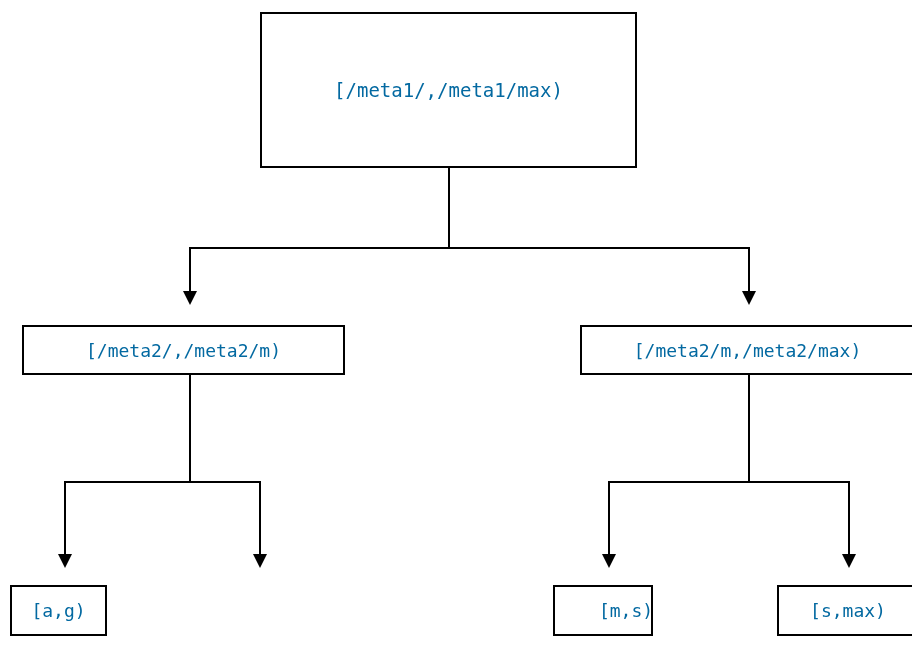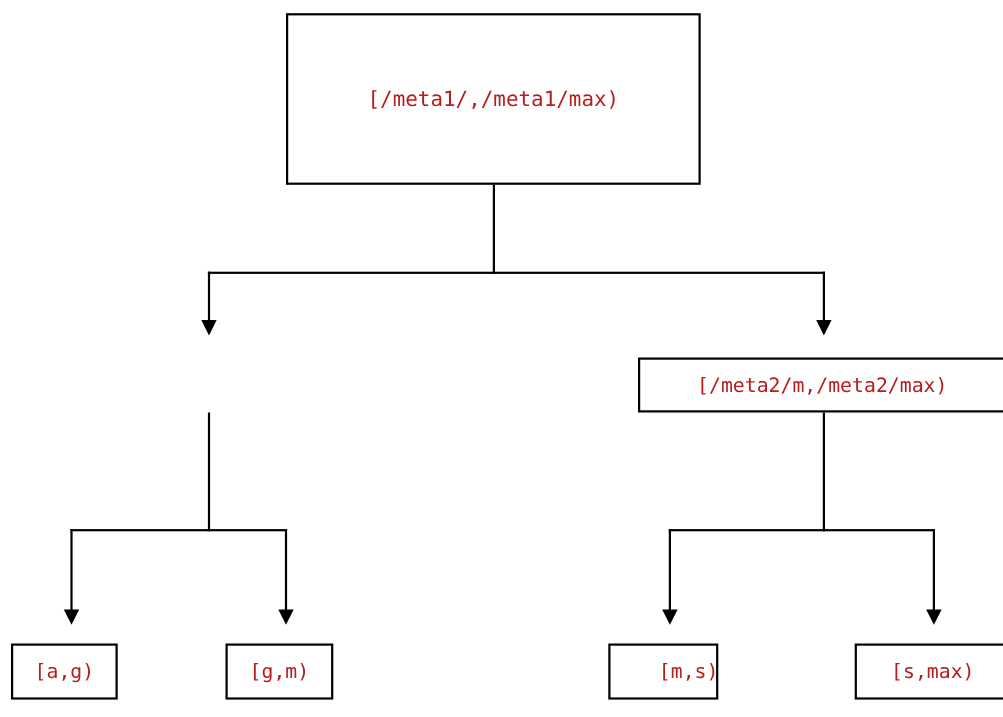--- a/index.html
+++ b/index.html
@@ -20,21 +20,21 @@
   }
   
   .node {
     position: absolute;
     box-sizing: border-box;
     border: 2px solid #000000;
     background: #ffffff;
     display: flex;
     align-items: center;
     justify-content: center;
-    color: #b91c1c;
+    color: #0369a1;
     font-family: "DejaVu Sans Mono", "Liberation Mono", monospace;
     white-space: pre;
     letter-spacing: 0px;
   }
   .node-root {
     left: 260px;
     top: 12px;
     width: 377px;
     height: 156px;
     font-size: 19px;
@@ -88,20 +88,23 @@
   <div class="edge-v" style="left:448px; top:168px; height:81px;"></div>
 
   <div class="edge-h" style="left:189px; top:247px; width:561px;"></div>
 
   <div class="edge-v" style="left:189px; top:247px; height:45px;"></div>
   <div class="arrowhead" style="left:183px; top:291px;"></div>
 
   <div class="edge-v" style="left:748px; top:247px; height:45px;"></div>
   <div class="arrowhead" style="left:742px; top:291px;"></div>
 
+  <div class="node node-mid node-mid-left">
+    <span>[/meta2/,/meta2/m)</span>
+  </div>
 
   <div class="node node-mid node-mid-right">
     <span>[/meta2/m,/meta2/max)</span>
   </div>
 
   <div class="edge-v" style="left:189px; top:375px; height:108px;"></div>
   <div class="edge-h" style="left:64px; top:481px; width:197px;"></div>
   <div class="edge-v" style="left:64px; top:481px; height:74px;"></div>
   <div class="arrowhead" style="left:58px; top:554px;"></div>
   <div class="edge-v" style="left:259px; top:481px; height:74px;"></div>
@@ -111,23 +114,20 @@
   <div class="edge-h" style="left:608px; top:481px; width:242px;"></div>
   <div class="edge-v" style="left:608px; top:481px; height:74px;"></div>
   <div class="arrowhead" style="left:602px; top:554px;"></div>
   <div class="edge-v" style="left:848px; top:481px; height:74px;"></div>
   <div class="arrowhead" style="left:842px; top:554px;"></div>
 
   <div class="node node-leaf leaf-1">
     <span>[a,g)</span>
   </div>
 
-  <div class="node node-leaf leaf-2">
-    <span>[g,m)</span>
-  </div>
 
   <div class="node node-leaf leaf-3">
     <span>[m,s)</span>
   </div>
 
   <div class="node node-leaf leaf-4">
     <span>[s,max)</span>
   </div>
 
 </div>

